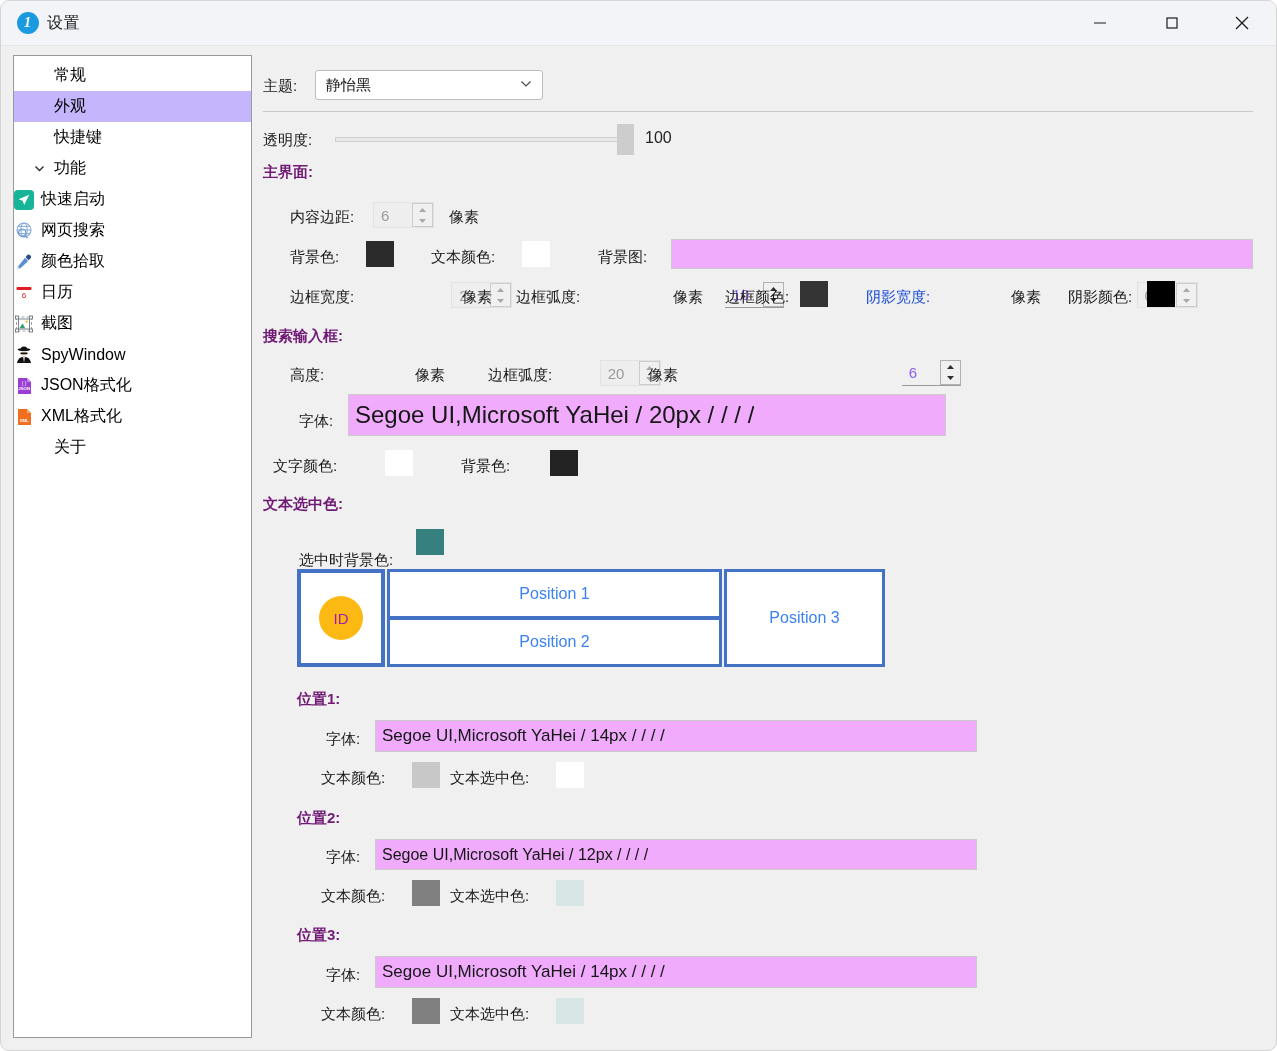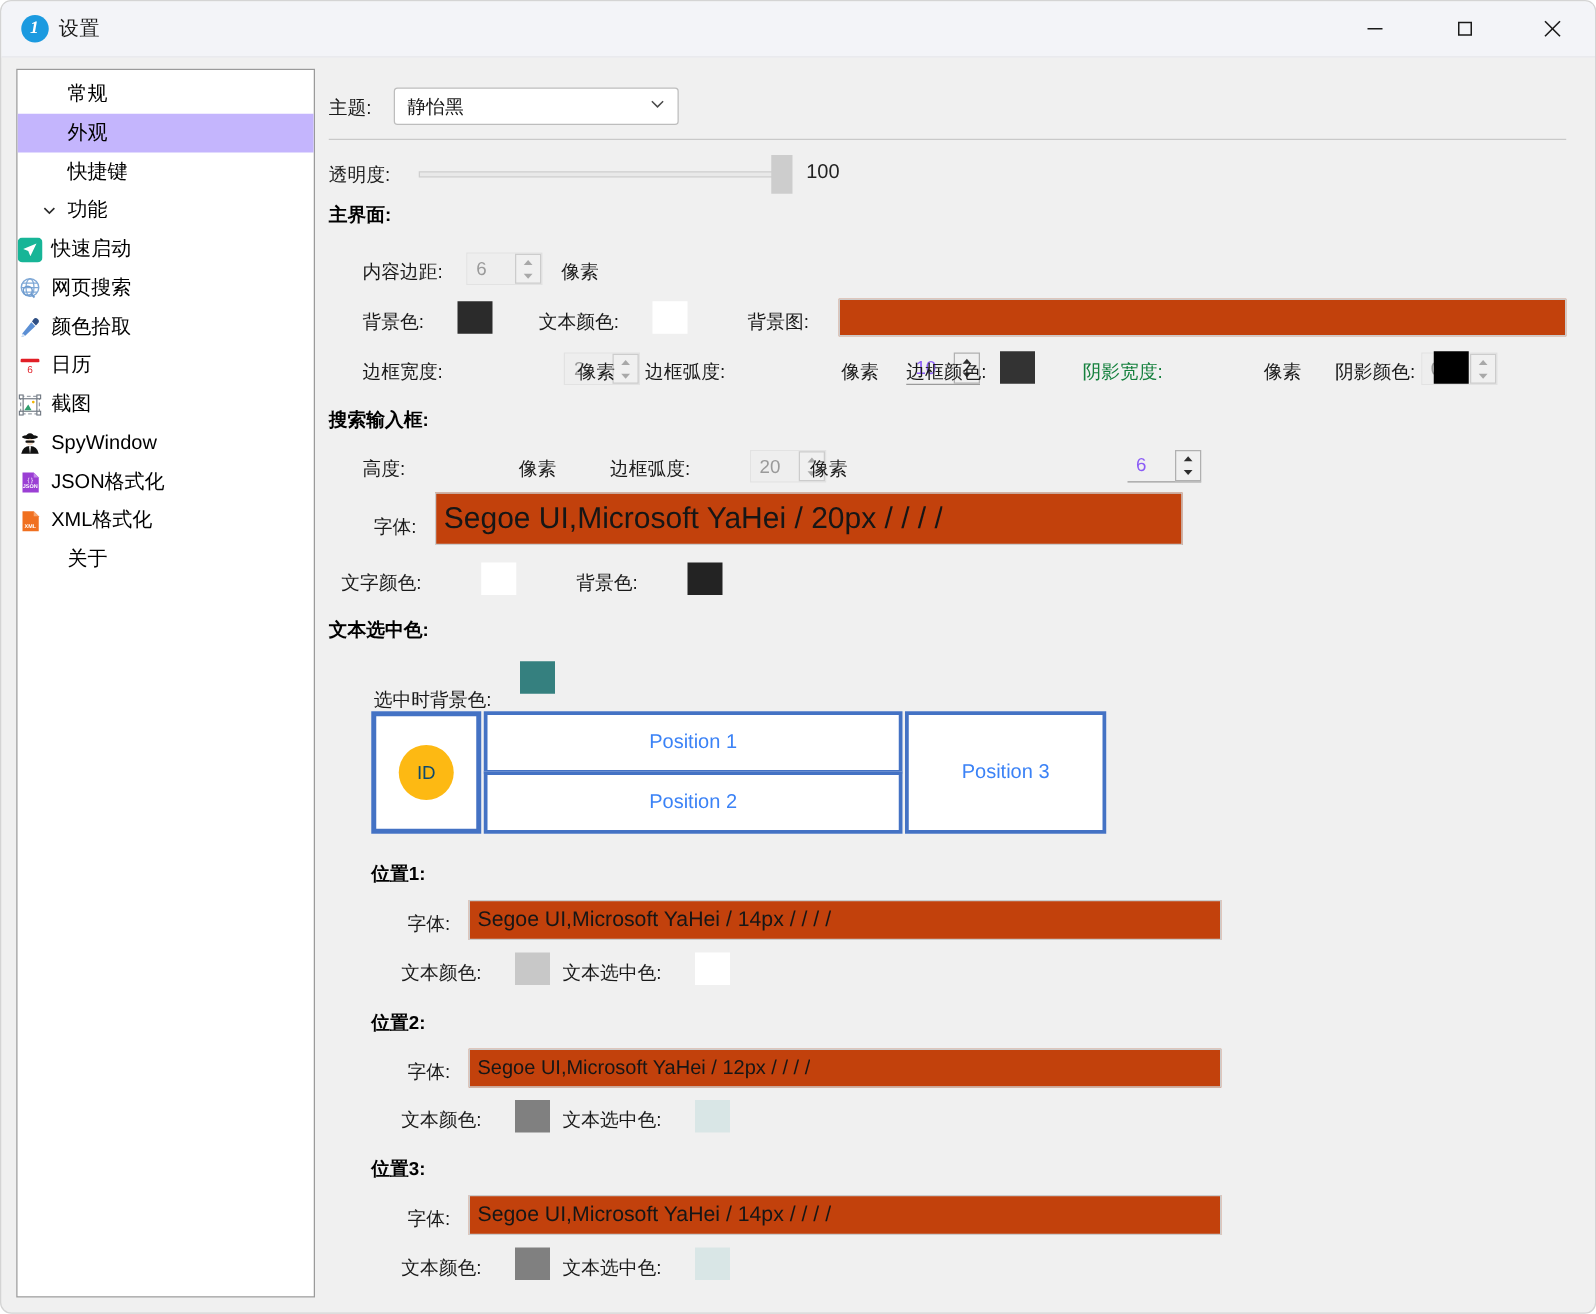--- a/index.html
+++ b/index.html
@@ -114,25 +114,25 @@
   }
   .ico svg { display: block; }
 
   
   #pane {
     position: absolute;
     left: 262px; top: 54px;
     width: 1003px; height: 990px;
   }
   .lbl { font-size: 15px; color: #1a1a1a; white-space: nowrap; }
-  .lbl-dim { font-size: 15px; color: #15803d; white-space: nowrap; }
+  .lbl-dim { font-size: 15px; color: #1d4ed8; white-space: nowrap; }
   .sect {
     font-size: 15px;
     font-weight: bold;
-    color: #000000;
+    color: #701a75;
     white-space: nowrap;
   }
   .abs { position: absolute; }
 
   
   #theme-combo {
     position: absolute;
     left: 52px; top: 15px;
     width: 228px; height: 30px;
     background: #ffffff;
@@ -218,21 +218,21 @@
   .swatch {
     display: inline-block;
     width: 28px; height: 26px;
     vertical-align: middle;
     box-sizing: border-box;
   }
 
   
   .tbox {
     position: absolute;
-    background: #c2410c;
+    background: #f0abfc;
     border: 1px solid #cbcbcb;
     box-sizing: border-box;
     display: flex;
     align-items: center;
   }
   .tbox .txt {
     padding-left: 6px;
     color: #161616;
     white-space: nowrap;
     overflow: hidden;
@@ -251,21 +251,21 @@
     border: 4px solid #4472c4;
     box-sizing: border-box;
     background: #ffffff;
     display: flex; align-items: center; justify-content: center;
   }
   #dg-id-circle {
     width: 44px; height: 44px;
     border-radius: 50%;
     background: #fdb913;
     display: flex; align-items: center; justify-content: center;
-    color: #0c4a6e;
+    color: #a21caf;
     font-size: 15px;
   }
   .dg-cell {
     position: absolute;
     background: #ffffff;
     border: 3px solid #4472c4;
     box-sizing: border-box;
     display: flex; align-items: center; justify-content: center;
     font-size: 16px;
     color: #3b82f6;

